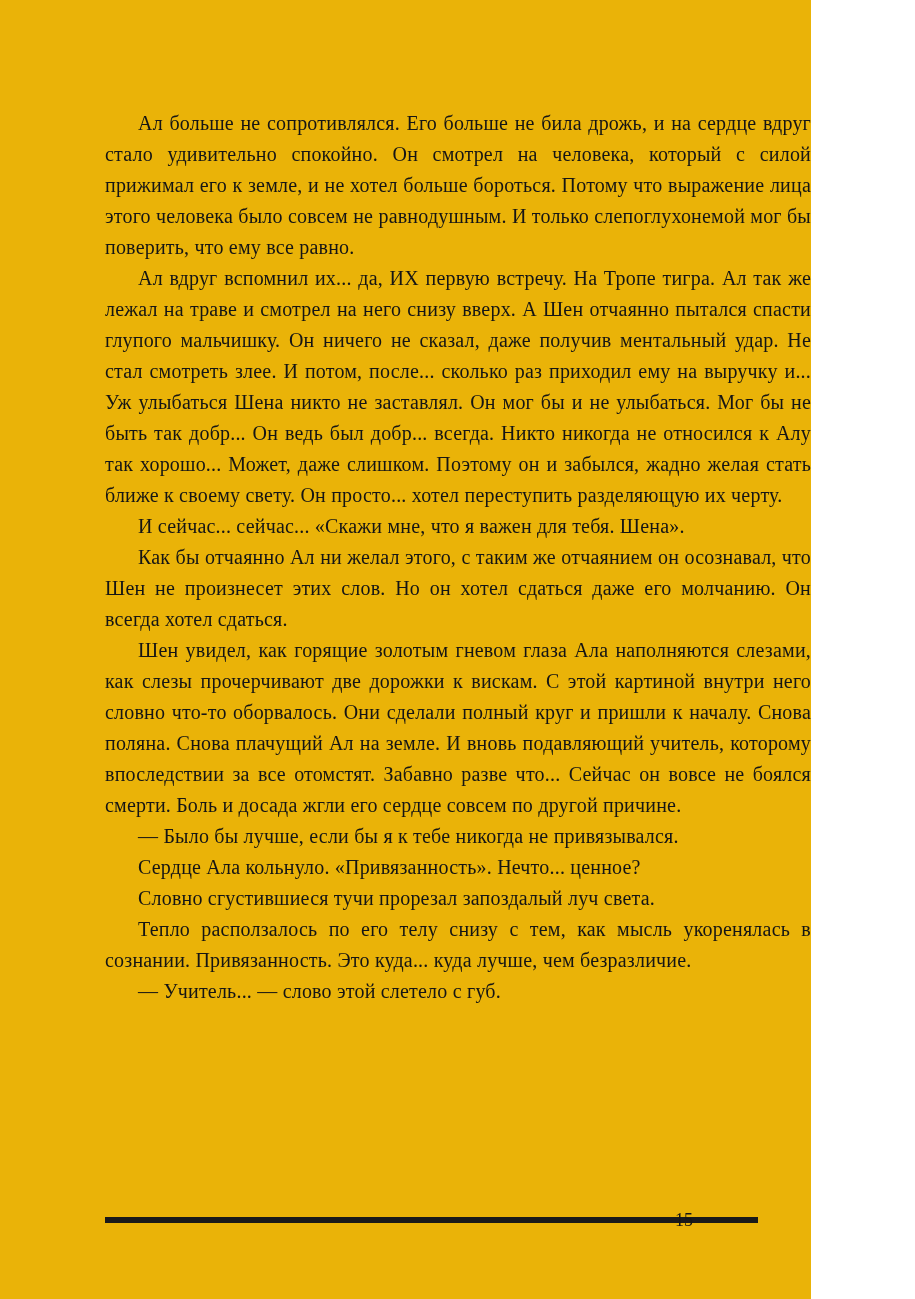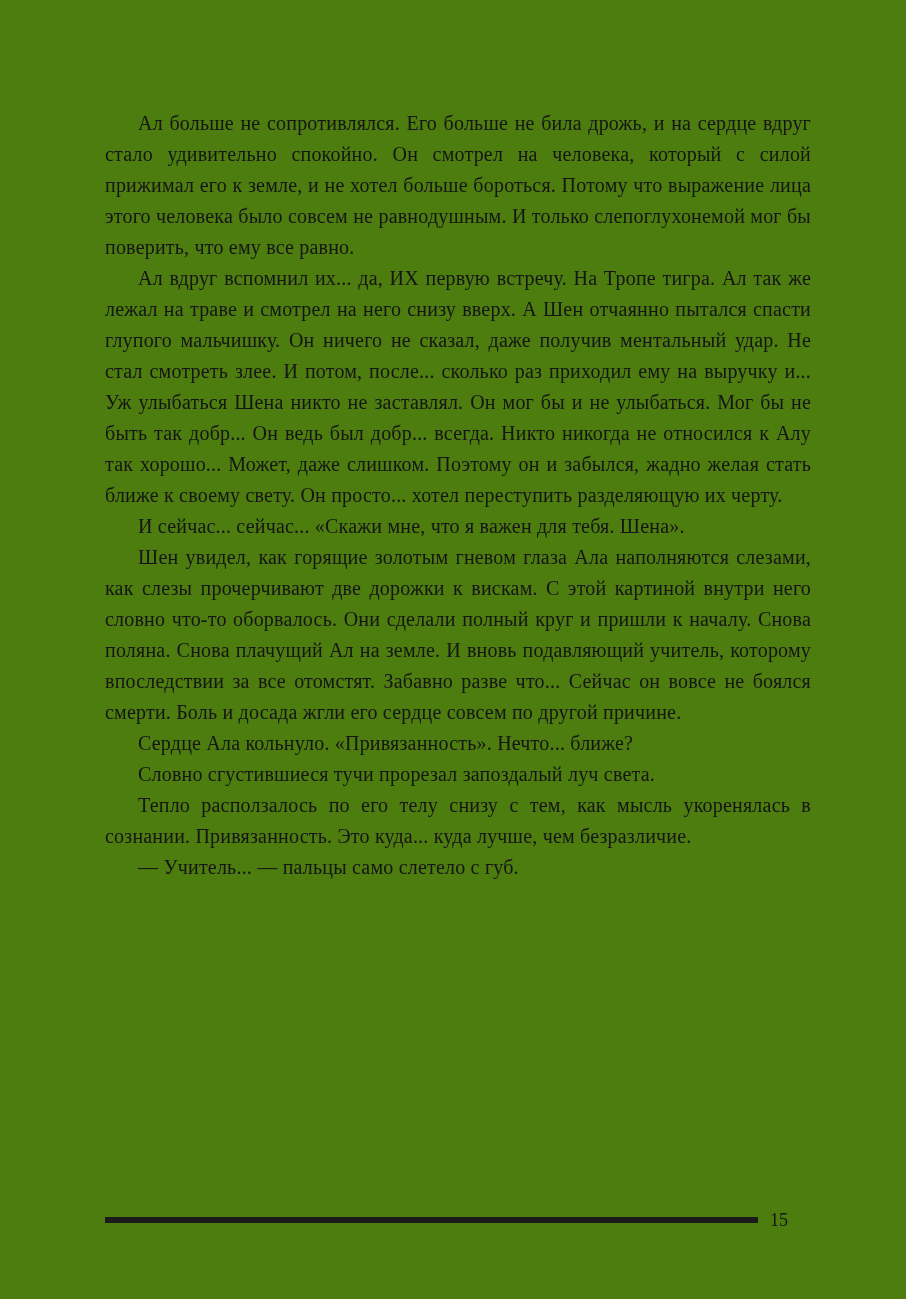--- a/index.html
+++ b/index.html
@@ -2,23 +2,23 @@
 <html><head>
 <meta charset="utf-8">
 <style>
   html, body {
     margin: 0;
     padding: 0;
     background: #ffffff;
   }
   .page {
     position: relative;
-    width: 906px;
+    width: 811px;
     height: 1299px;
-    background: #4d7c0f;
+    background: #eab308;
     box-sizing: border-box;
     overflow: hidden;
     font-family: "Liberation Serif", "DejaVu Serif", serif;
     color: #151515;
   }
   .text-block {
     position: absolute;
     top: 108px;
     left: 105px;
     width: 706px;
@@ -57,23 +57,25 @@
 </style>
 </head>
 <body>
 
 <div class="page">
   <div class="text-block">
 
   <p class="para">Ал больше не сопротивлялся. Его больше не била дрожь, и на сердце вдруг стало удивительно спокойно. Он смотрел на человека, который с силой прижимал его к земле, и не хотел больше бороться. Потому что выражение лица этого человека было совсем не равнодушным. И только слепоглухонемой мог бы поверить, что ему все равно.</p>
       <p class="para">Ал вдруг вспомнил их... да, ИХ первую встречу. На Тропе тигра. Ал так же лежал на траве и смотрел на него снизу вверх. А Шен отчаянно пытался спасти глупого мальчишку. Он ничего не сказал, даже получив ментальный удар. Не стал смотреть злее. И потом, после... сколько раз приходил ему на выручку и... Уж улыбаться Шена никто не заставлял. Он мог бы и не улыбаться. Мог бы не быть так добр... Он ведь был добр... всегда. Никто никогда не относился к Алу так хорошо... Может, даже слишком. Поэтому он и забылся, жадно желая стать ближе к своему свету. Он просто... хотел переступить разделяющую их черту.</p>
       <p class="para">И сейчас... сейчас... «Скажи мне, что я важен для тебя. Шена».</p>
+      <p class="para">Как бы отчаянно Ал ни желал этого, с таким же отчаянием он осознавал, что Шен не произнесет этих слов. Но он хотел сдаться даже его молчанию. Он всегда хотел сдаться.</p>
       <p class="para">Шен увидел, как горящие золотым гневом глаза Ала наполняются слезами, как слезы прочерчивают две дорожки к вискам. С этой картиной внутри него словно что-то оборвалось. Они сделали полный круг и пришли к началу. Снова поляна. Снова плачущий Ал на земле. И вновь подавляющий учитель, которому впоследствии за все отомстят. Забавно разве что... Сейчас он вовсе не боялся смерти. Боль и досада жгли его сердце совсем по другой причине.</p>
-      <p class="para">Сердце Ала кольнуло. «Привязанность». Нечто... ближе?</p>
+      <p class="para">— Было бы лучше, если бы я к тебе никогда не привязывался.</p>
+      <p class="para">Сердце Ала кольнуло. «Привязанность». Нечто... ценное?</p>
       <p class="para">Словно сгустившиеся тучи прорезал запоздалый луч света.</p>
       <p class="para">Тепло расползалось по его телу снизу с тем, как мысль укоренялась в сознании. Привязанность. Это куда... куда лучше, чем безразличие.</p>
-      <p class="para">— Учитель... — пальцы само слетело с губ.</p>
+      <p class="para">— Учитель... — слово этой слетело с губ.</p>
     </div>
   <div class="footer">
     <div class="footer-rule"></div>
     <div class="page-number">15</div>
   </div>
 </div>
 
 </body></html>

